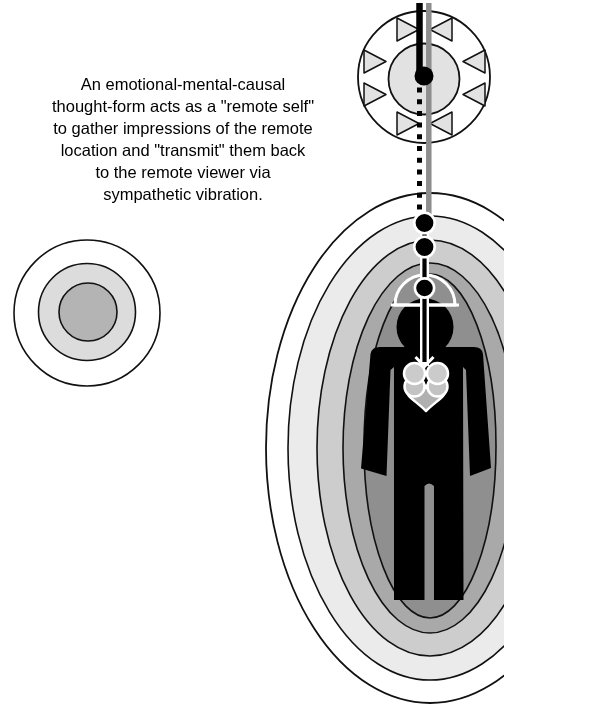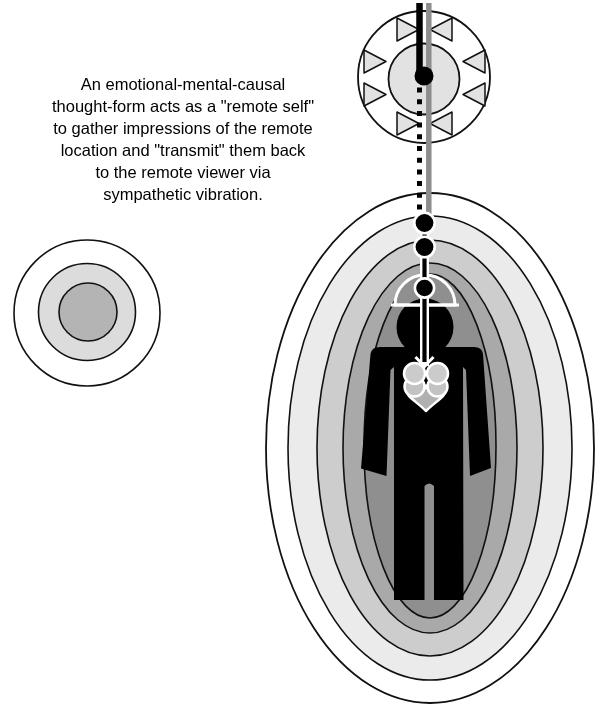--- a/index.html
+++ b/index.html
@@ -2,21 +2,21 @@
 <html><head>
 <meta charset="utf-8">
 <style>
   html, body {
     margin: 0;
     padding: 0;
     background: #ffffff;
   }
   .canvas {
     position: relative;
-    width: 600px;
+    width: 504px;
     height: 715px;
     background: #ffffff;
     overflow: hidden;
     font-family: "Liberation Sans", sans-serif;
   }
   .canvas svg {
     position: absolute;
     top: 0;
     left: 0;
   }

